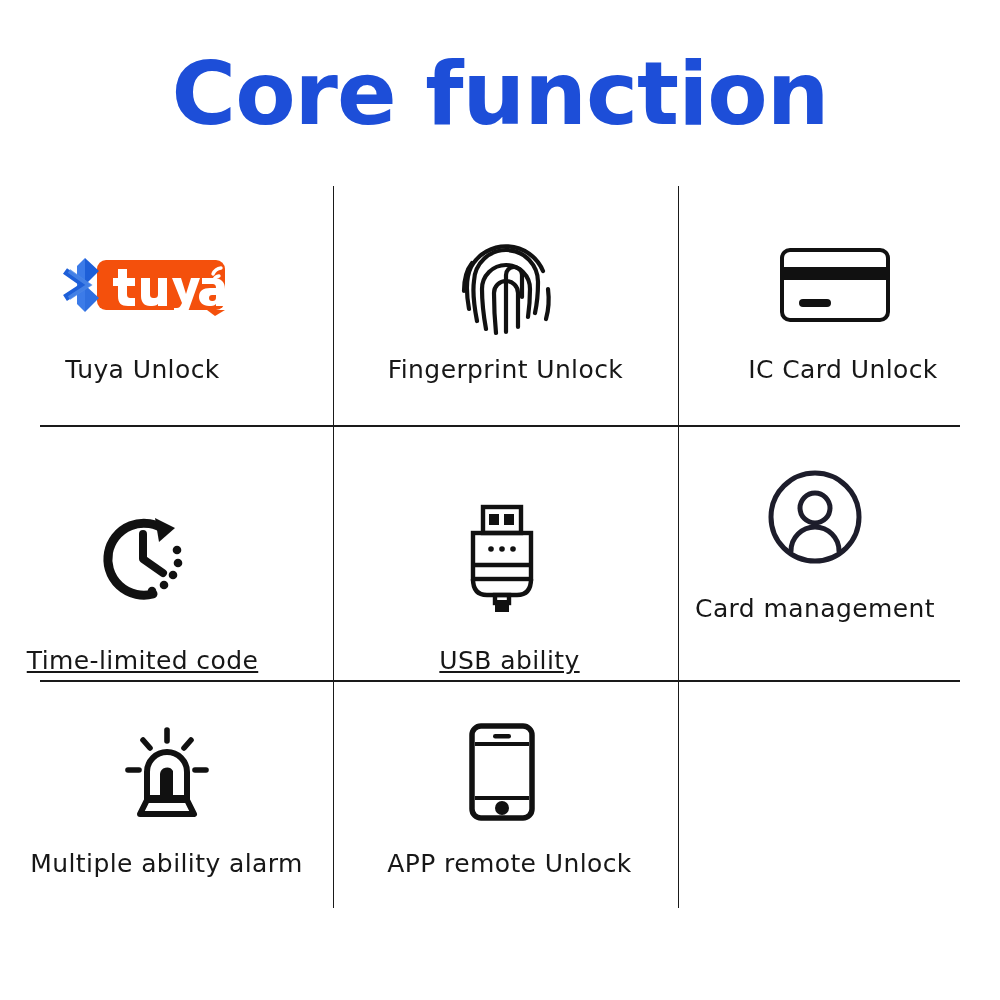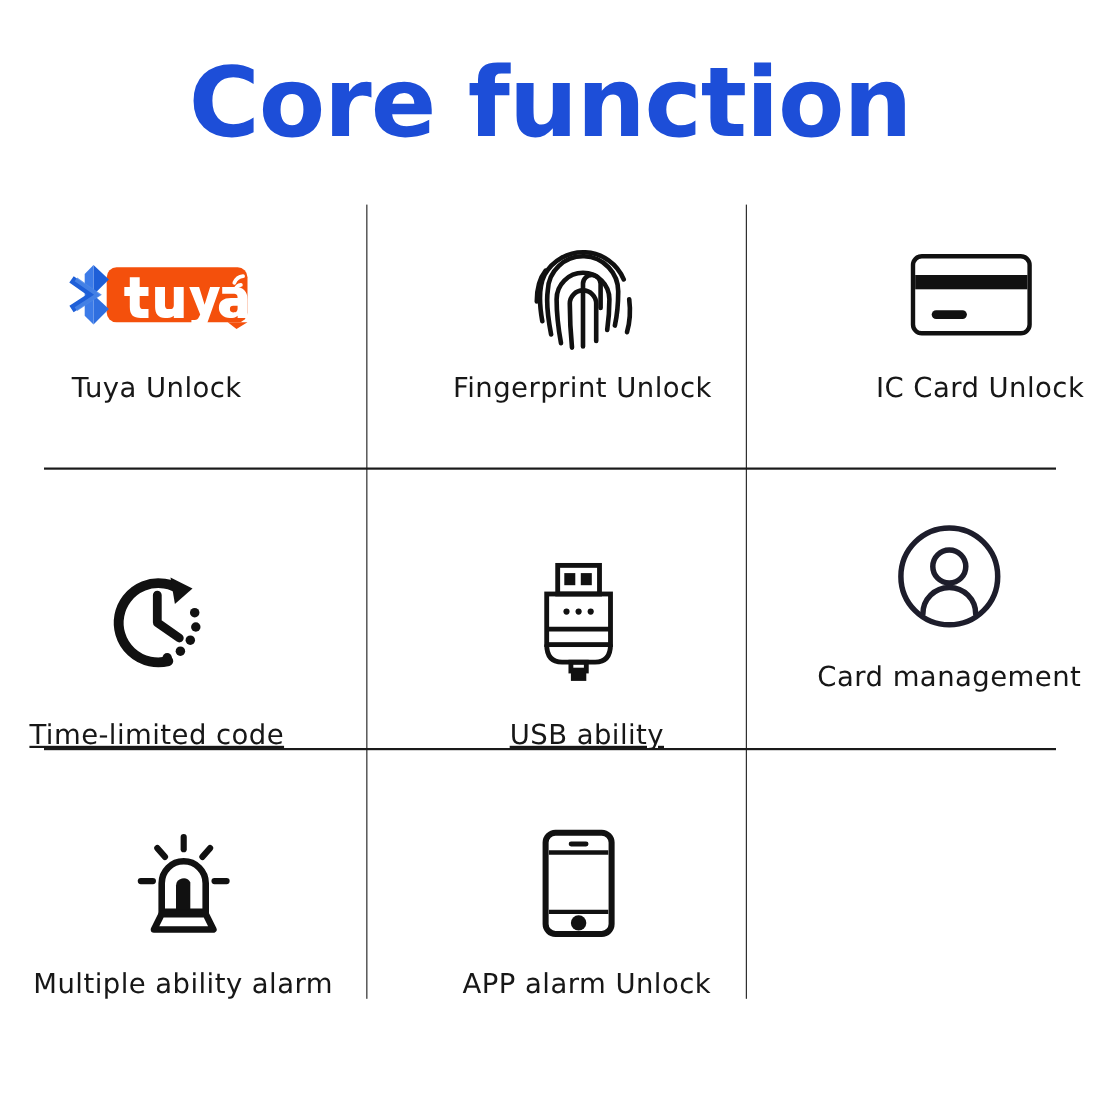--- a/index.html
+++ b/index.html
@@ -53,28 +53,27 @@
     height: 722px;
     width: 0;
     border-left: 1.6px solid #1a1a1a;
   }
   .vline.c1 { left: 333px; }
   .vline.c2 { left: 678px; }
 
   
   .grid {
     position: absolute;
-    top: 170px;
+    top: 187px;
     left: 0;
     width: 833px;
     height: 722px;
     display: grid;
     grid-template-columns: 333px 345px 322px;
     grid-template-rows: 239px 255px 228px;
-    gap: 24px;
   }
   .cell {
     position: relative;
     display: flex;
     flex-direction: column;
     align-items: center;
     justify-content: flex-start;
   }
   .icon-box {
     display: flex;
@@ -263,17 +262,17 @@
     <div class="cell r3 c3">
       <div class="icon-box">
         <svg width="68" height="100" viewBox="0 0 68 100" xmlns="http://www.w3.org/2000/svg">
           <rect x="4" y="4" width="60" height="92" rx="9" ry="9" fill="none" stroke="#111111" stroke-width="5.5"></rect>
           <rect x="25" y="12" width="18" height="4.5" rx="2.2" ry="2.2" fill="#111111"></rect>
           <path d="M7 22 h54" stroke="#111111" stroke-width="4"></path>
           <path d="M7 76 h54" stroke="#111111" stroke-width="4"></path>
           <circle cx="34" cy="86" r="7" fill="#111111"></circle>
         </svg>
       </div>
-      <div class="cell-label">APP alarm Unlock</div>
+      <div class="cell-label">APP remote Unlock</div>
     </div>
 
   </div>
 </div>
 
 </body></html>

